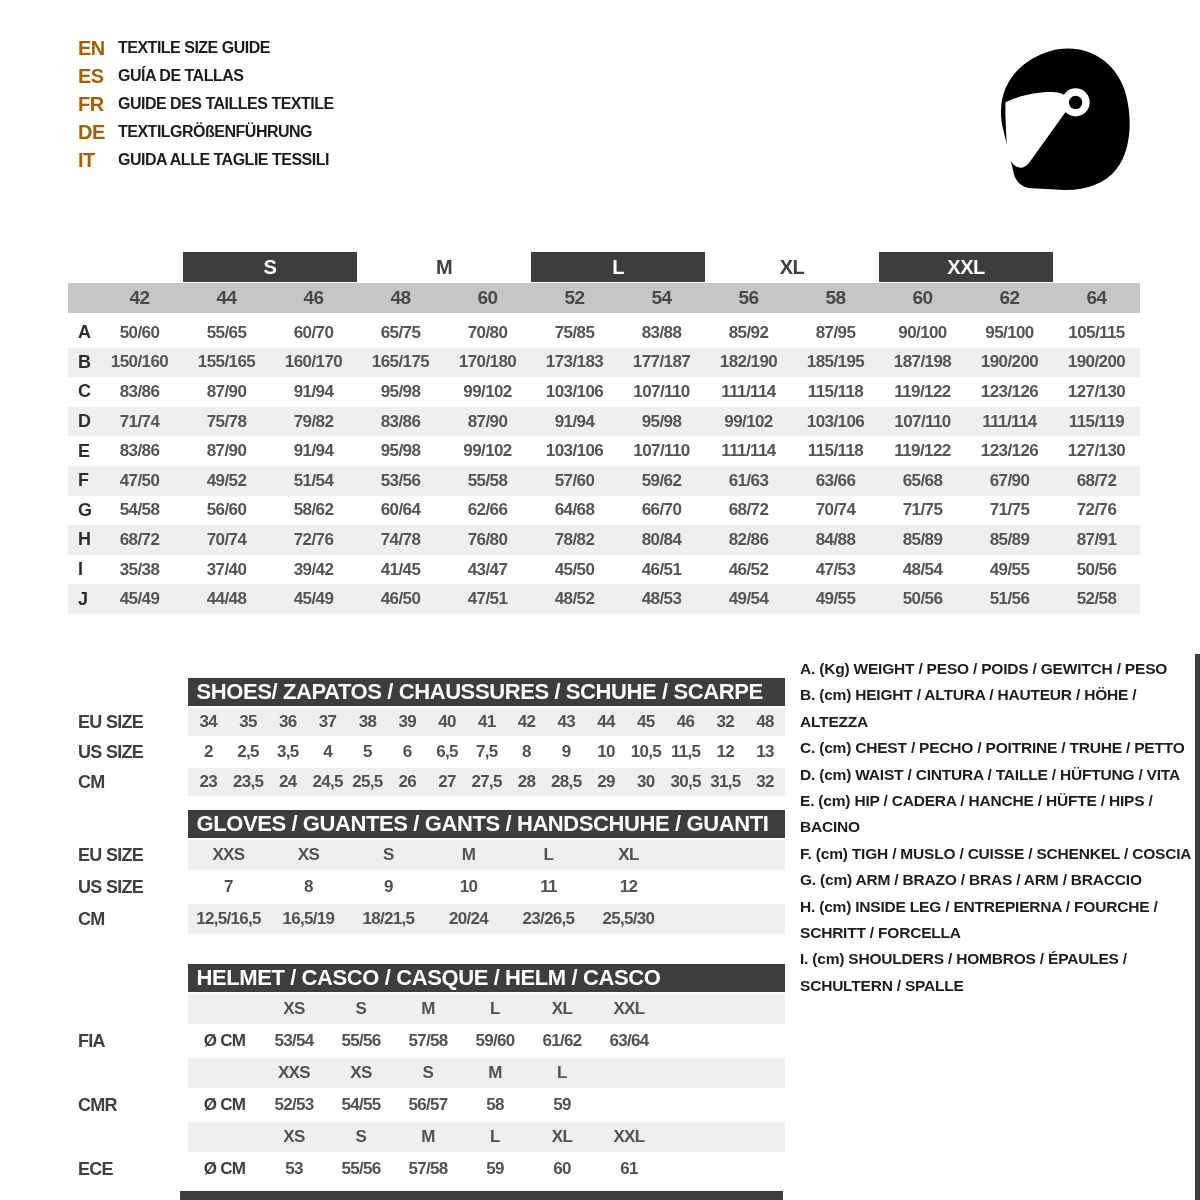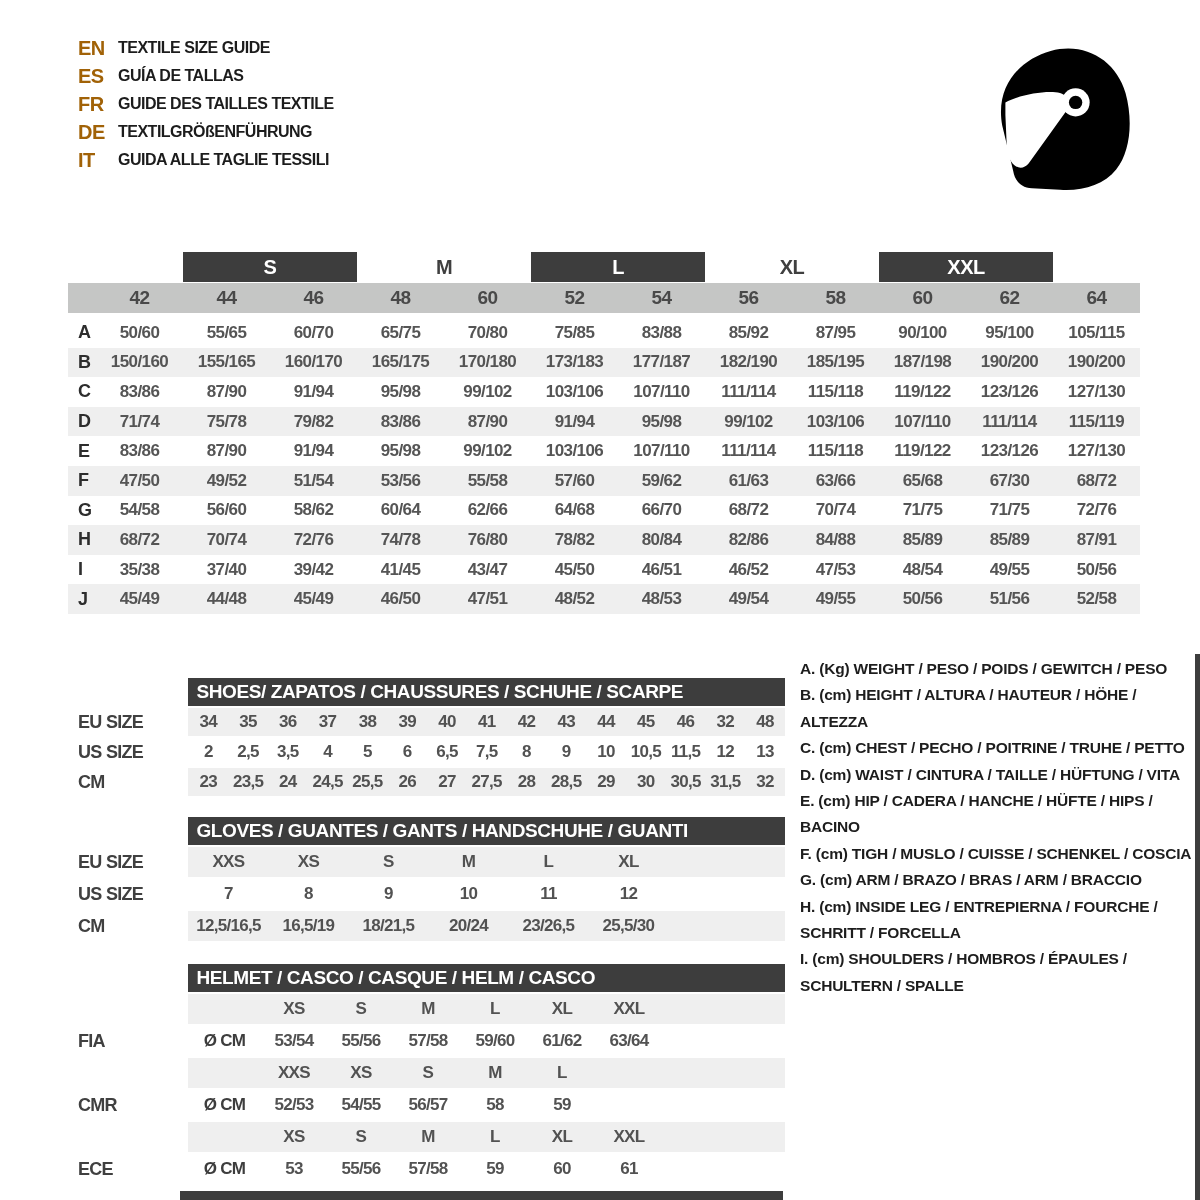--- a/index.html
+++ b/index.html
@@ -33,21 +33,21 @@
               font-weight:700;font-size:17px;letter-spacing:-0.6px;color:#555;}
 
   
   .sub-section{position:absolute;left:68px;width:717px;}
   .sub-row{display:flex;margin-top:2px;}
   .sub-label{width:112px;display:flex;align-items:center;padding-left:10px;
              font-weight:700;font-size:18px;letter-spacing:-0.7px;color:#404040;}
   .sub-content{width:605px;position:relative;}
   .sub-content.striped{background:var(--stripe,#efefef);}
   .sub-bar{height:28px;background:var(--dark-bar,#3d3d3d);color:#fff;display:flex;
-           align-items:center;padding-left:8px;font-weight:700;font-size:19px;letter-spacing:-0.4px;}
+           align-items:center;padding-left:8px;font-weight:700;font-size:22px;letter-spacing:-0.4px;}
   .cells{display:grid;height:100%;}
   .cells .value-cell{font-size:17px;letter-spacing:-0.7px;color:#525252;}
   .shoes-cells{grid-template-columns:repeat(15,1fr);}
   .gloves-cells{width:480px;grid-template-columns:repeat(6,1fr);}
   .helmet-cells{grid-template-columns:72px repeat(6,67px);}
   .h28{height:28px;} .h30{height:30px;}
   .unit-cell{color:#3d3d3d !important;}
 
   
   .legend{position:absolute;left:800px;top:656px;width:398px;}
@@ -201,21 +201,21 @@
           <div class="value-cell">47/50</div>
           <div class="value-cell">49/52</div>
           <div class="value-cell">51/54</div>
           <div class="value-cell">53/56</div>
           <div class="value-cell">55/58</div>
           <div class="value-cell">57/60</div>
           <div class="value-cell">59/62</div>
           <div class="value-cell">61/63</div>
           <div class="value-cell">63/66</div>
           <div class="value-cell">65/68</div>
-          <div class="value-cell">67/30</div>
+          <div class="value-cell">67/90</div>
           <div class="value-cell">68/72</div>
         </div>
         <div class="mt-grid data-row">
           <div class="row-label">G</div>
           <div class="value-cell">54/58</div>
           <div class="value-cell">56/60</div>
           <div class="value-cell">58/62</div>
           <div class="value-cell">60/64</div>
           <div class="value-cell">62/66</div>
           <div class="value-cell">64/68</div>
@@ -345,21 +345,21 @@
               <div class="value-cell">30,5</div>
               <div class="value-cell">31,5</div>
               <div class="value-cell">32</div>
             </div>
           </div>
         </div>
       </div>
   </div>
 
   <div class="sub-section" style="top:808px">
-    <div class="sub-row" style="margin-top:9px">
+    <div class="sub-row" style="margin-top:2px">
       <div class="sub-label"></div>
       <div class="sub-content">
           <div class="sub-bar">GLOVES / GUANTES / GANTS / HANDSCHUHE / GUANTI</div>
         </div>
     </div>
     <div id="gloves-rows">
         <div class="sub-row h30">
           <div class="sub-label">EU SIZE</div>
           <div class="sub-content striped">
             <div class="cells gloves-cells h30">

